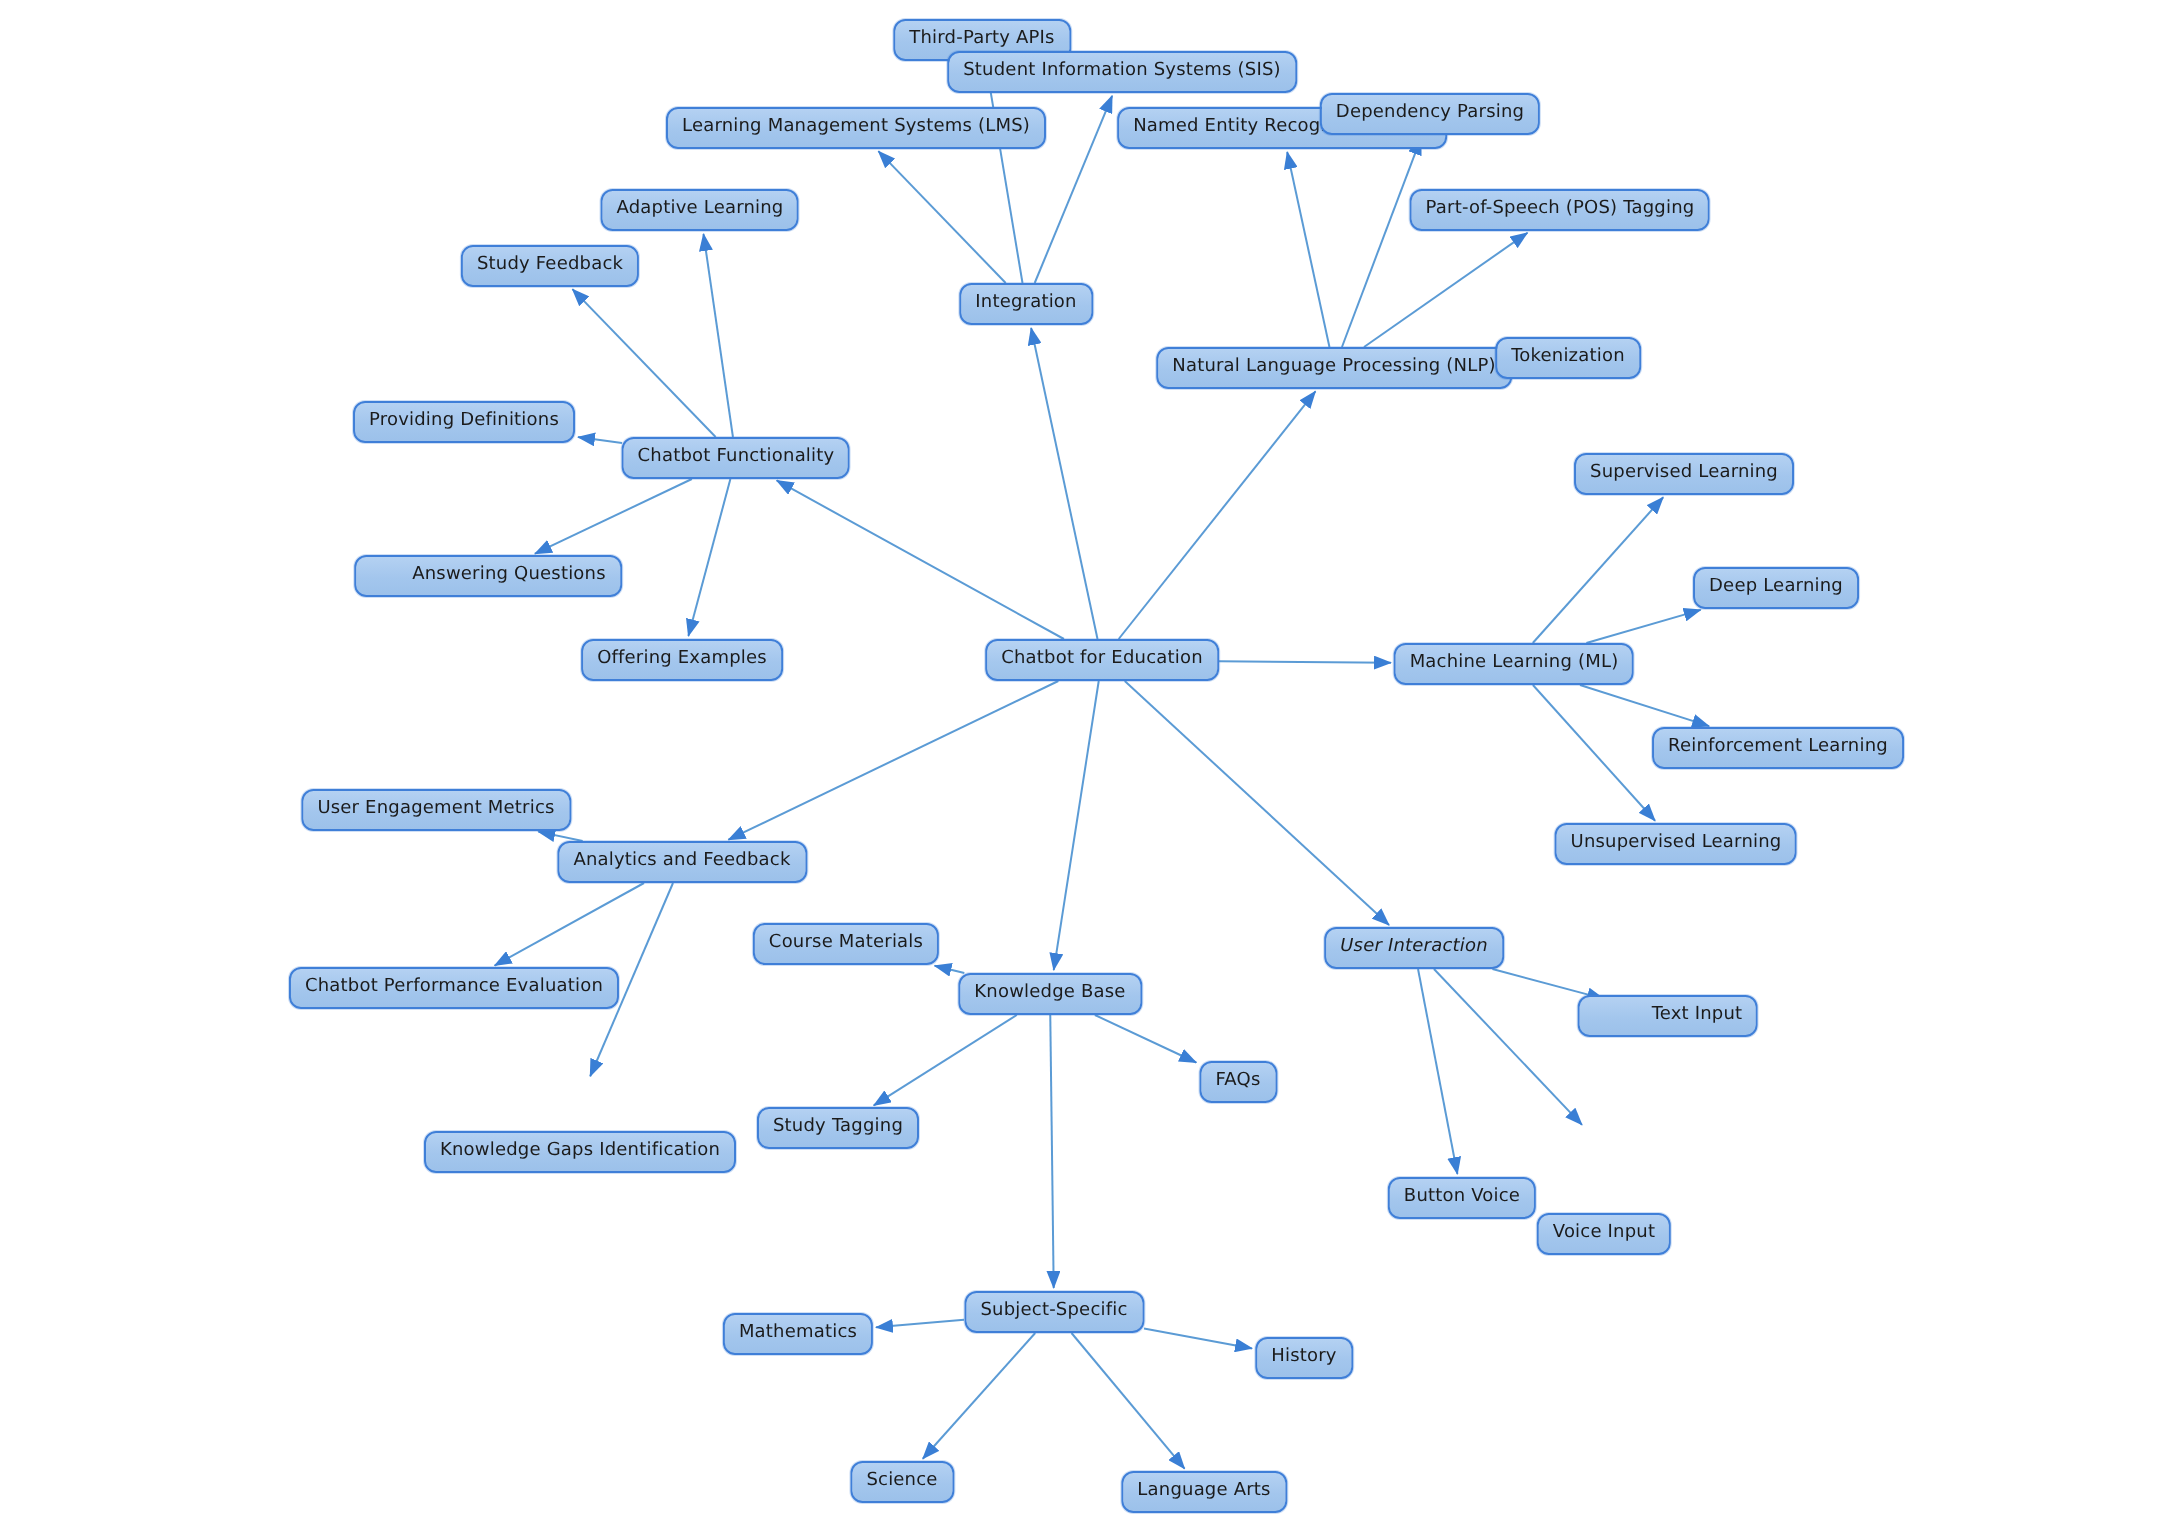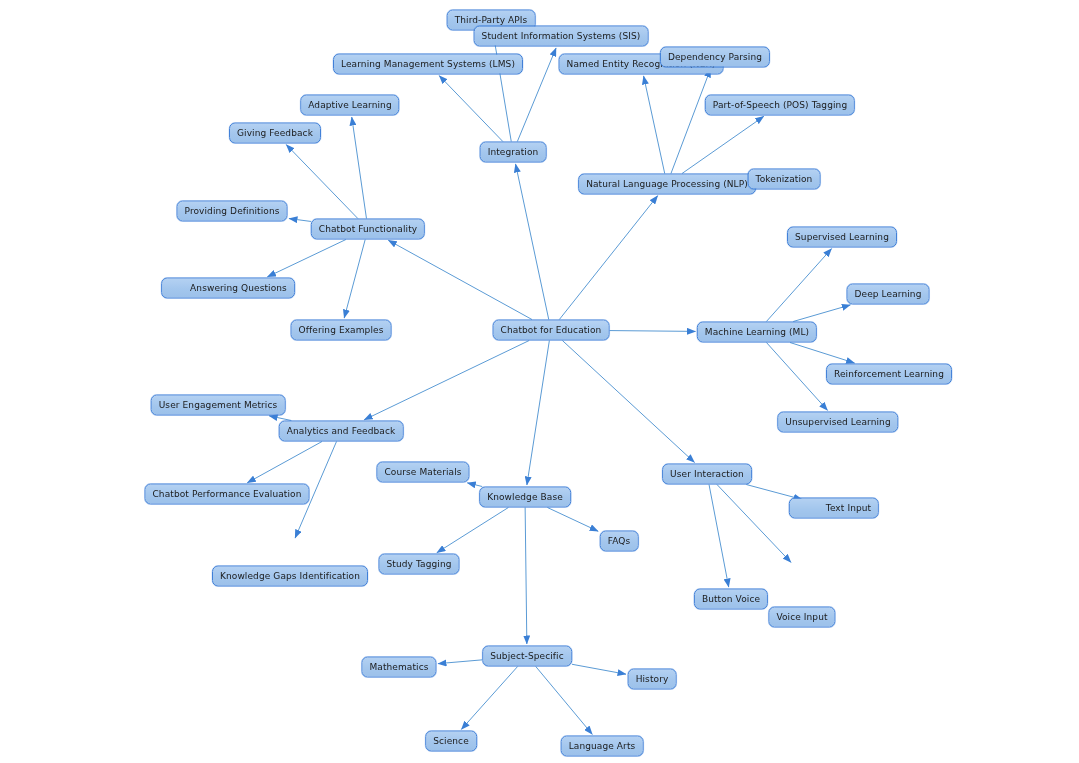--- a/index.html
+++ b/index.html
@@ -108,35 +108,35 @@
       <div class="node" style="left: 715px; top: 57px;"><span>Dependency Parsing</span></div>
       <div class="node" style="left: 780px; top: 105px;"><span>Part-of-Speech (POS) Tagging</span></div>
       <div class="node" style="left: 784px; top: 179px;"><span>Tokenization</span></div>
       <div class="node" style="left: 757px; top: 332px;"><span>Machine Learning (ML)</span></div>
       <div class="node" style="left: 842px; top: 237px;"><span>Supervised Learning</span></div>
       <div class="node" style="left: 888px; top: 294px;"><span>Deep Learning</span></div>
       <div class="node" style="left: 889px; top: 374px;"><span>Reinforcement Learning</span></div>
       <div class="node" style="left: 838px; top: 422px;"><span>Unsupervised Learning</span></div>
       <div class="node" style="left: 368px; top: 229px;"><span>Chatbot Functionality</span></div>
       <div class="node" style="left: 350px; top: 105px;"><span>Adaptive Learning</span></div>
-      <div class="node" style="left: 275px; top: 133px;"><span>Giving Feedback</span></div>
+      <div class="node" style="left: 275px; top: 133px;"><span>Study Feedback</span></div>
       <div class="node" style="left: 232px; top: 211px;"><span>Providing Definitions</span></div>
-      <div class="node" style="left: 228px; top: 288px; padding-left: 28px;"><span>Answering Questions</span></div>
+      <div class="node" style="left: 244px; top: 288px; padding-left: 28px;"><span>Answering Questions</span></div>
       <div class="node" style="left: 341px; top: 330px;"><span>Offering Examples</span></div>
       <div class="node" style="left: 341px; top: 431px;"><span>Analytics and Feedback</span></div>
       <div class="node" style="left: 218px; top: 405px;"><span>User Engagement Metrics</span></div>
       <div class="node" style="left: 227px; top: 494px;"><span>Chatbot Performance Evaluation</span></div>
       <div class="node" style="left: 290px; top: 576px;"><span>Knowledge Gaps Identification</span></div>
       <div class="node" style="left: 525px; top: 497px;"><span>Knowledge Base</span></div>
       <div class="node" style="left: 423px; top: 472px;"><span>Course Materials</span></div>
       <div class="node" style="left: 619px; top: 541px;"><span>FAQs</span></div>
       <div class="node" style="left: 419px; top: 564px;"><span>Study Tagging</span></div>
       <div class="node" style="left: 527px; top: 656px;"><span>Subject-Specific</span></div>
       <div class="node" style="left: 399px; top: 667px;"><span>Mathematics</span></div>
       <div class="node" style="left: 652px; top: 679px;"><span>History</span></div>
       <div class="node" style="left: 451px; top: 741px;"><span>Science</span></div>
       <div class="node" style="left: 602px; top: 746px;"><span>Language Arts</span></div>
-      <div class="node" style="left: 707px; top: 474px;"><span>User Interaction</span></div>
+      <div class="node" style="left: 707px; top: 474px; font-style: italic;"><span>User Interaction</span></div>
       <div class="node" style="left: 834px; top: 508px; padding-left: 36px;"><span>Text Input</span></div>
       <div class="node" style="left: 802px; top: 574px; margin-top: 43px;"><span>Voice Input</span></div>
       <div class="node" style="left: 731px; top: 599px;"><span>Button Voice</span></div>
     </div>
 </div>
 
 </body></html>

